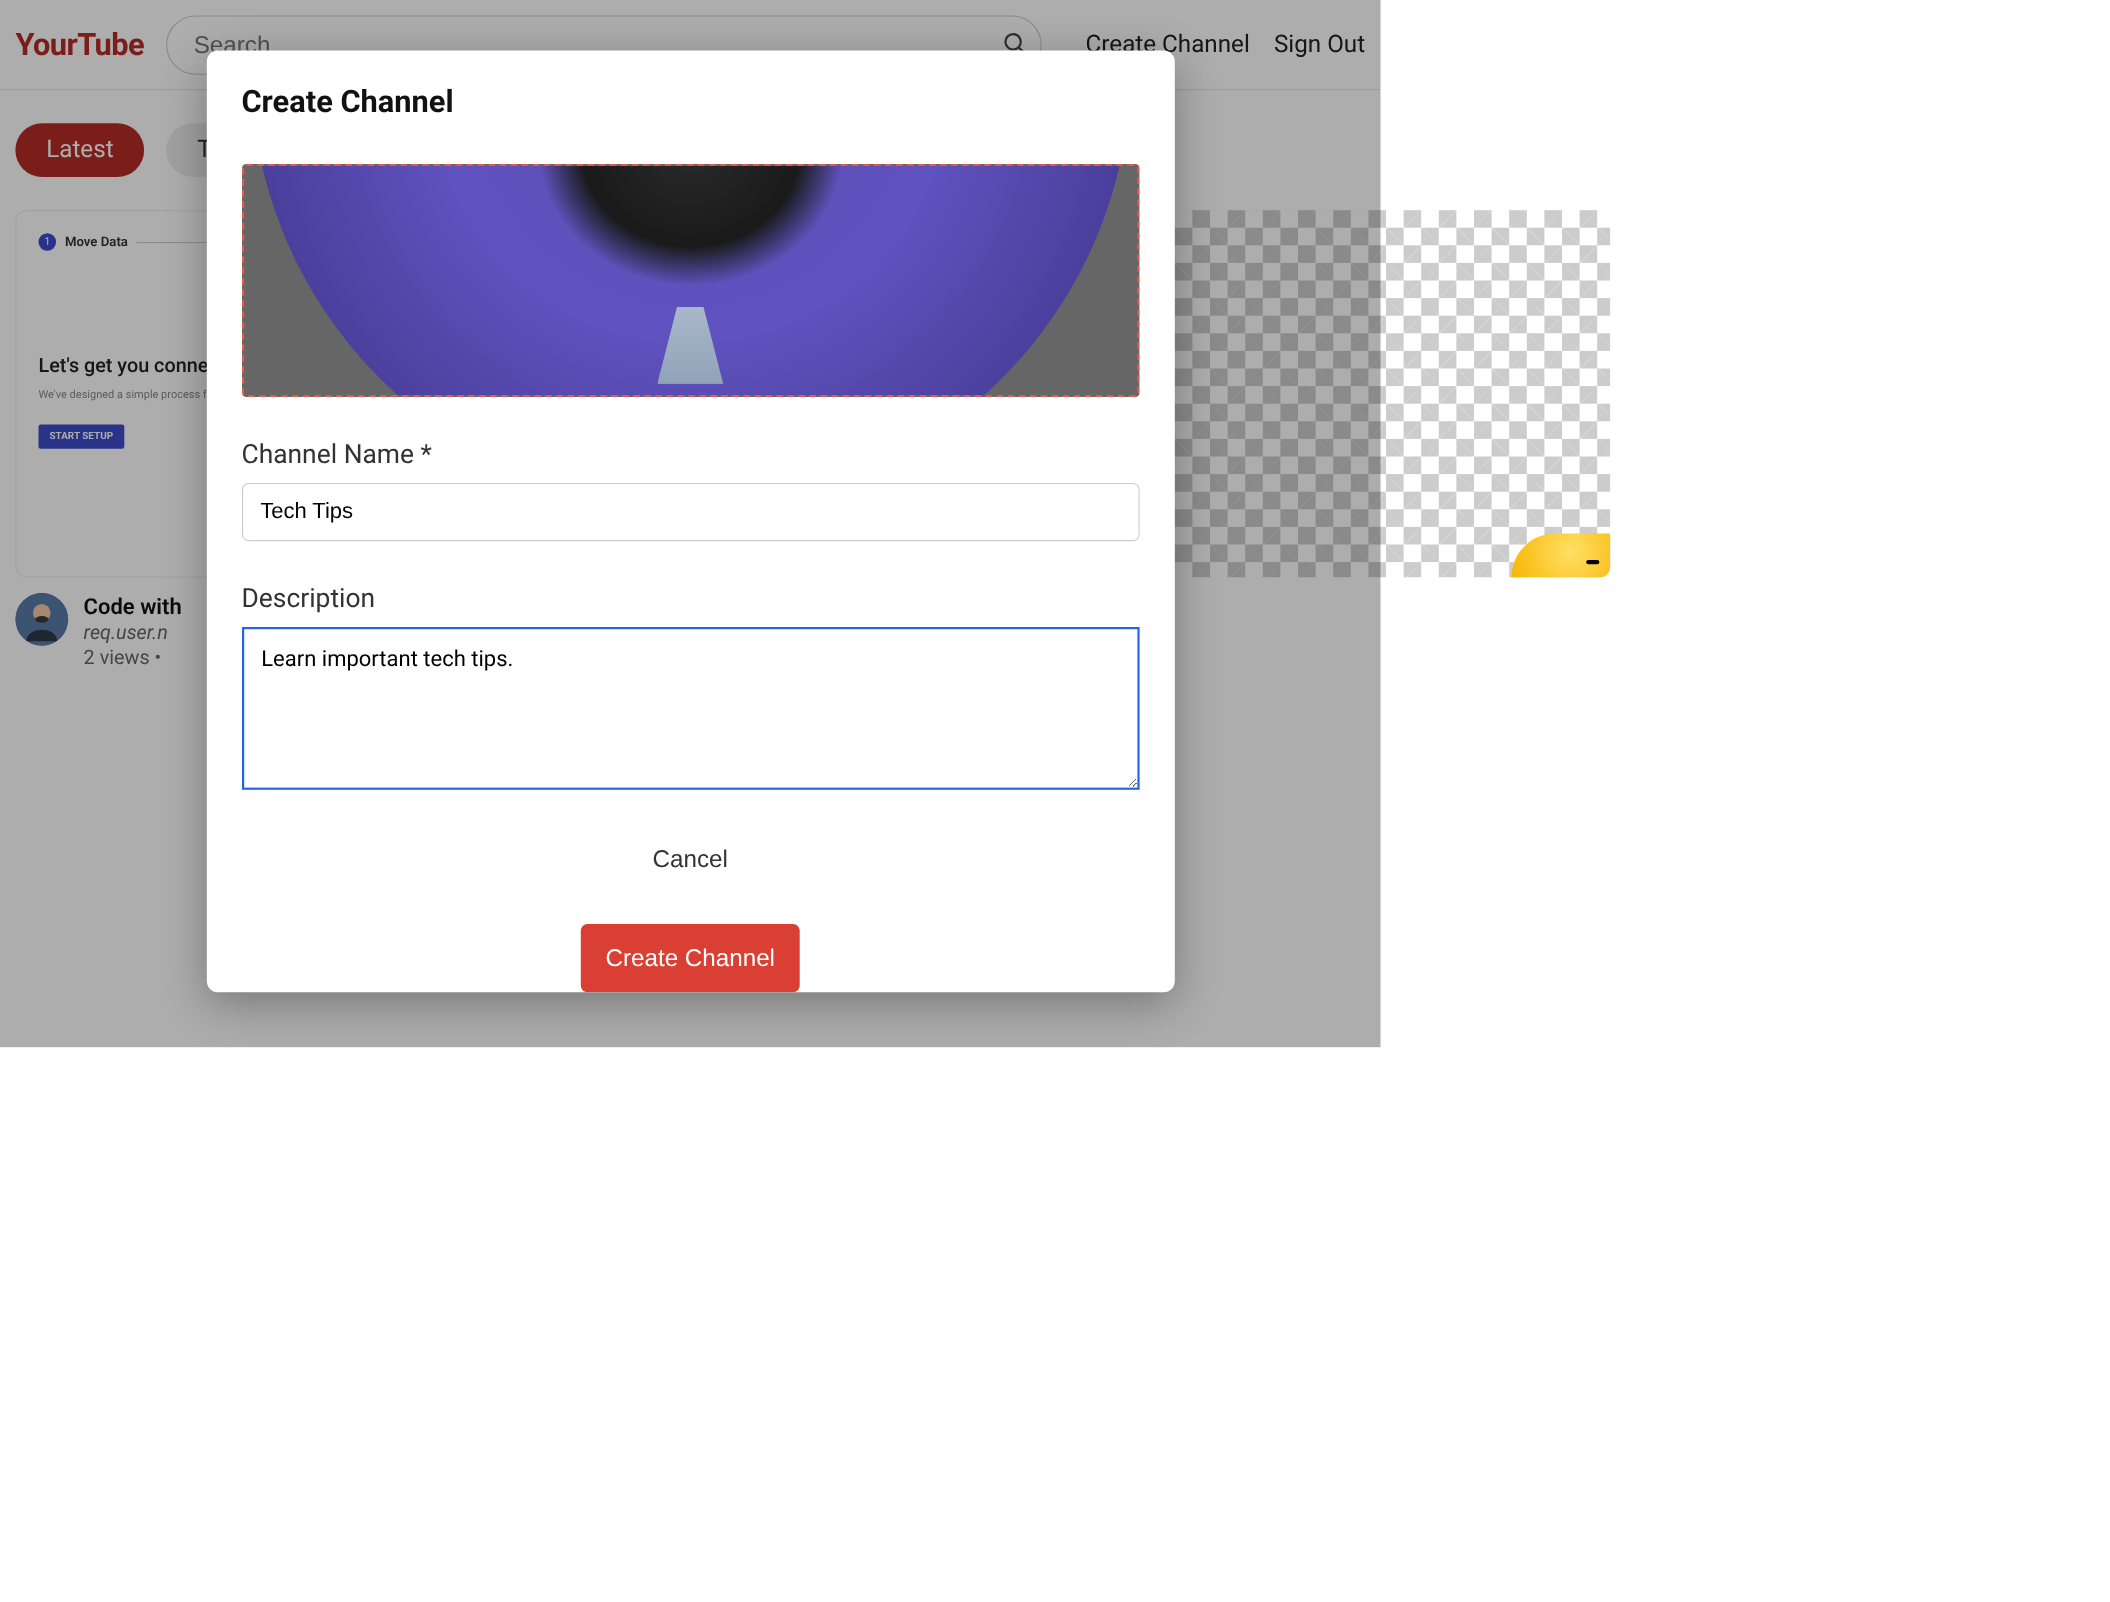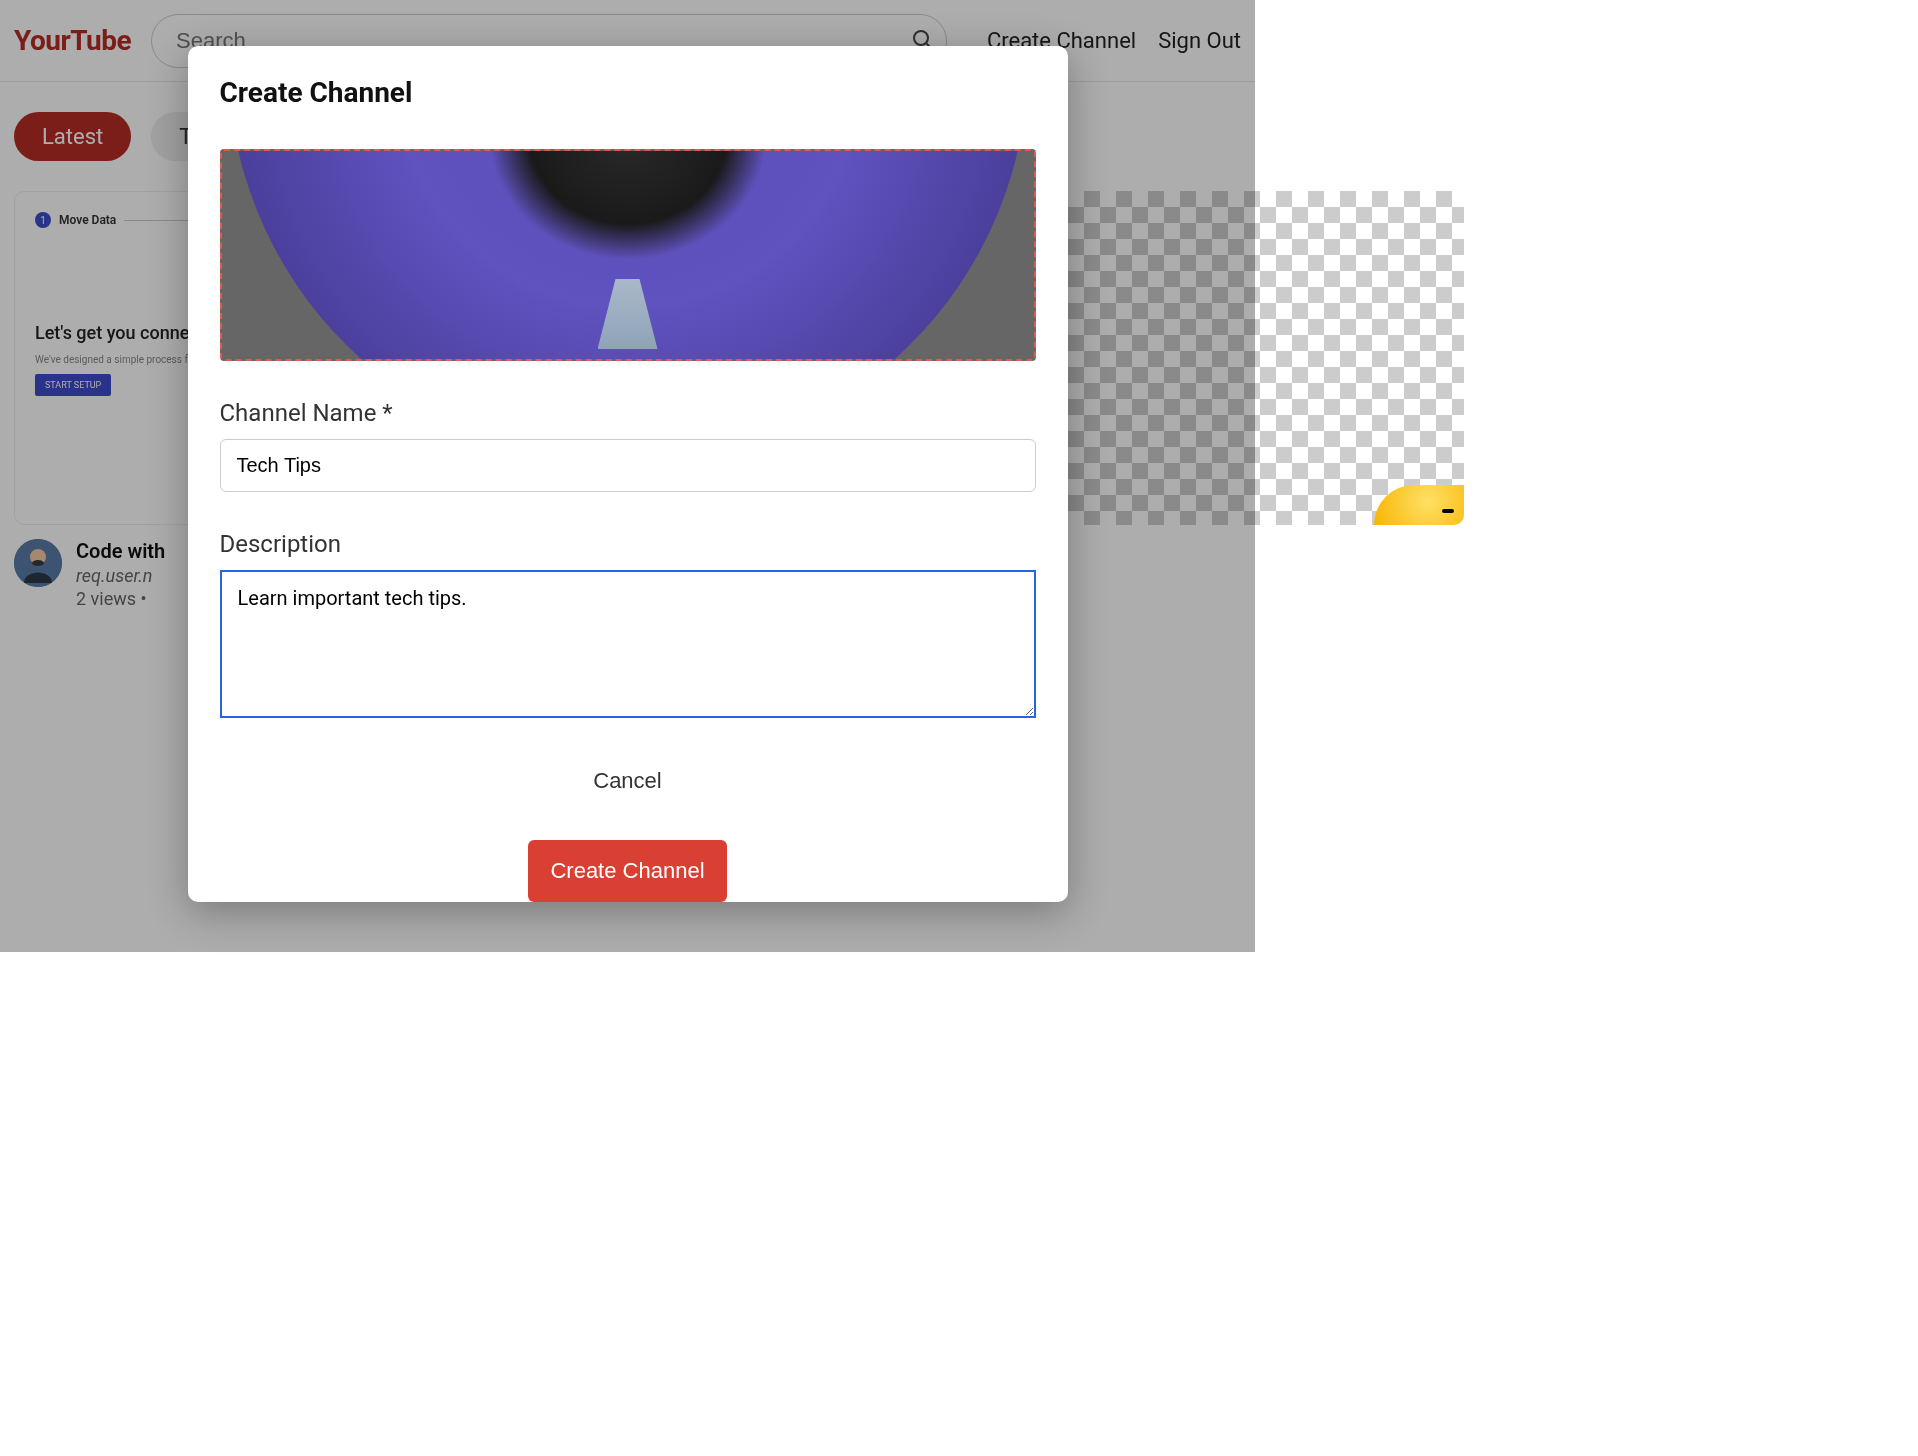--- a/index.html
+++ b/index.html
@@ -126,21 +126,21 @@
       align-items: center;
       gap: 8px;
     }
     .thumb1 .dot {
       width: 16px; height: 16px; border-radius: 50%; background: #3b4cca; color:#fff; font-size:10px; display:flex; align-items:center; justify-content:center;
     }
     .thumb1 .mdtxt { font-size: 12px; font-weight: 600; color:#333; }
     .thumb1 .line { flex:1; height:1px; background:#ccc; }
     .thumb1 h3 { font-size: 18px; font-weight: 500; color:#222; margin-top: 70px; }
     .thumb1 p { font-size: 10px; color: #888; margin-top: 10px; line-height: 1.3; }
-    .thumb1 .btn { margin-top: 8px; background:#3b4cca; color:#fff; font-size:9px; padding:6px 10px; display:inline-block; border-radius:2px; font-weight:400;}
+    .thumb1 .btn { margin-top: 20px; background:#3b4cca; color:#fff; font-size:9px; padding:6px 10px; display:inline-block; border-radius:2px; font-weight:700;}
     .thumb2 {
       background-image:
         linear-gradient(45deg, #ccc 25%, transparent 25%),
         linear-gradient(-45deg, #ccc 25%, transparent 25%),
         linear-gradient(45deg, transparent 75%, #ccc 75%),
         linear-gradient(-45deg, transparent 75%, #ccc 75%);
       background-size: 32px 32px;
       background-position: 0 0, 0 16px, 16px -16px, -16px 0px;
       background-color: #fff;
     }

